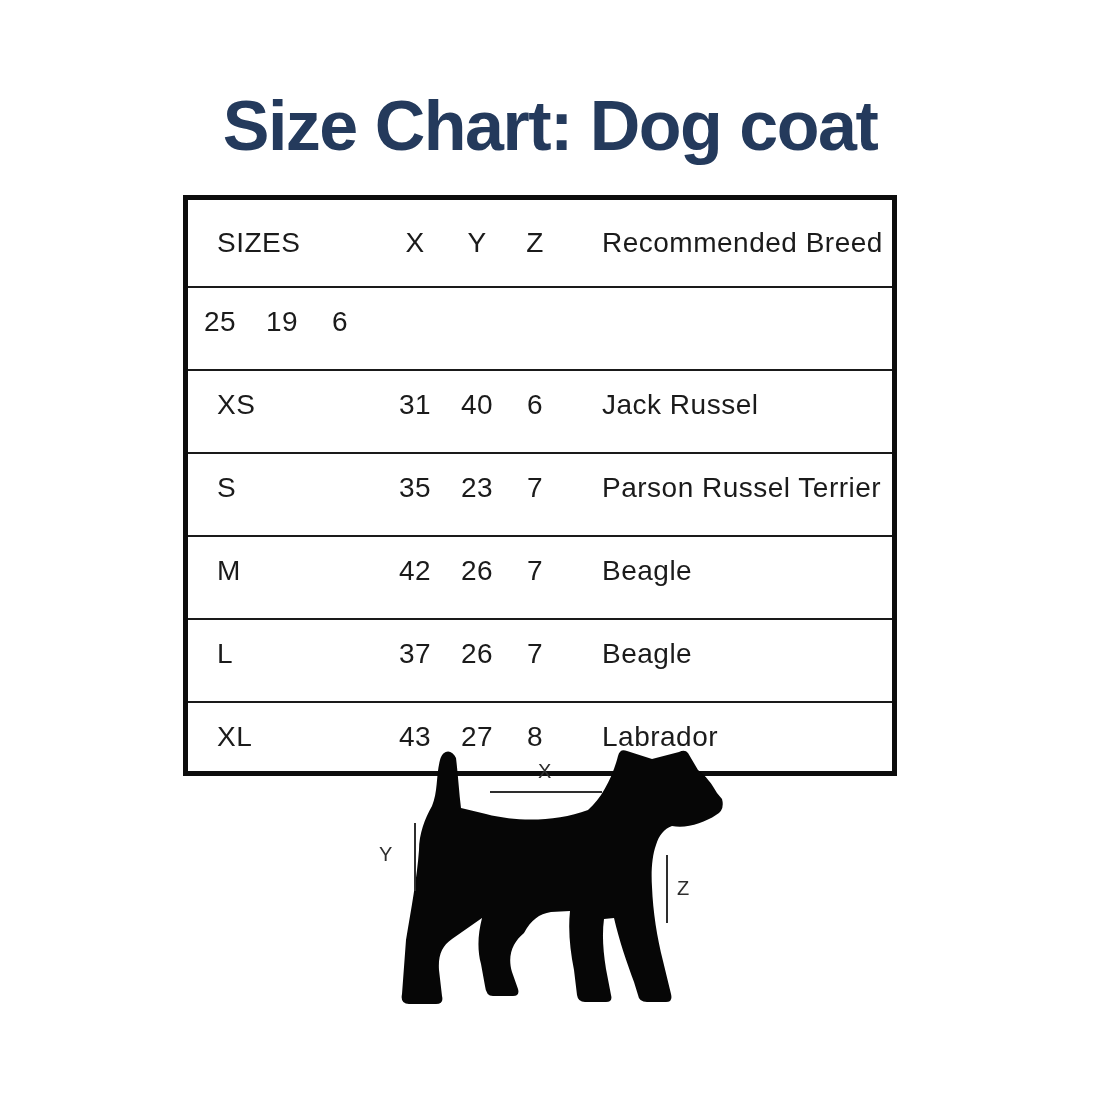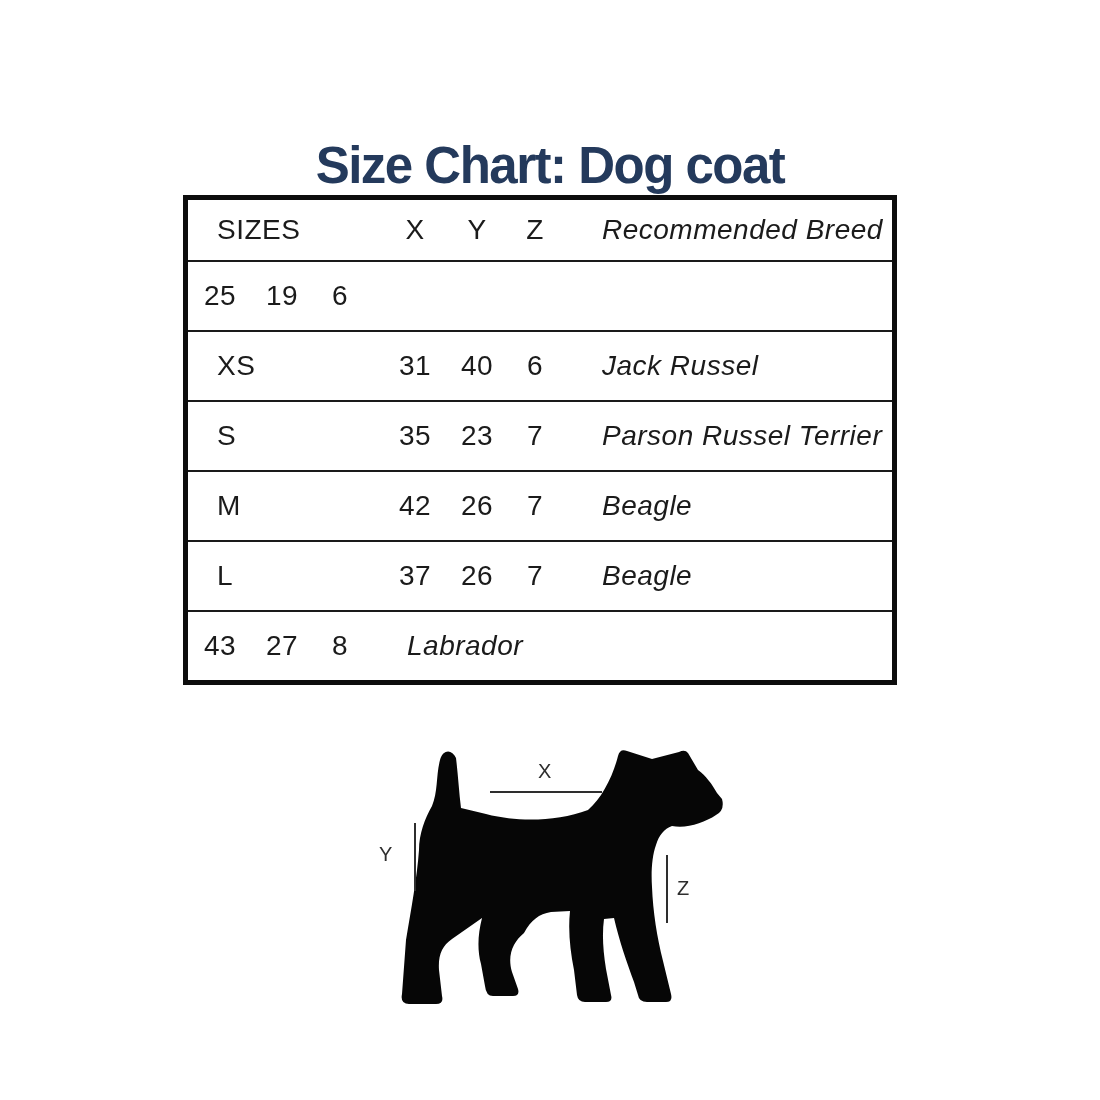--- a/index.html
+++ b/index.html
@@ -11,51 +11,51 @@
     background: #ffffff;
     font-family: "Liberation Sans", sans-serif;
     overflow: hidden;
   }
   .title {
     position: absolute;
     top: 93px;
     left: 0;
     width: 1100px;
     text-align: center;
-    font-size: 51px;
+    font-size: 70px;
     line-height: 66px;
     font-weight: 700;
     letter-spacing: -1.5px;
     color: #243a5c;
-    margin-top: 40px;
   }
   .size-table {
     position: absolute;
     left: 183px;
     top: 195px;
     width: 714px;
     border: 5px solid #0d0d0d;
     background: #ffffff;
   }
   .row {
     display: flex;
     align-items: center;
     height: 70px;
     border-top: 2px solid #1a1a1a;
     font-size: 28px;
     letter-spacing: 0.5px;
     color: #1b1b1b;
+    margin-top: 13px;
   }
   .row.header { height: 60px; border-top: none; }
   .cell { white-space: nowrap; }
   .c-size  { width: 195px; padding-left: 29px; }
   .c-x     { width: 64px; text-align: center; }
   .c-y     { width: 60px; text-align: center; }
   .c-z     { width: 56px; text-align: center; }
-  .c-breed { flex: 1; padding-left: 39px; font-style: italic; }
+  .c-breed { flex: 1; padding-left: 39px; }
   .diagram { position: absolute; left: 0; top: 0; }
   .dog-svg {
     position: absolute;
     left: 398px;
     top: 748px;
     width: 332px;
     height: 266px;
   }
   .mline { position: absolute; }
   .mline.x { left: 490px; top: 791px; width: 112px; height: 0; border-top: 2px solid #2e2e2e; }
@@ -119,20 +119,21 @@
 
     <div class="row">
       <div class="cell c-size">L</div>
       <div class="cell c-x">37</div>
       <div class="cell c-y">26</div>
       <div class="cell c-z">7</div>
       <div class="cell c-breed">Beagle</div>
     </div>
 
     <div class="row">
+      <div class="cell c-size">XL</div>
       <div class="cell c-x">43</div>
       <div class="cell c-y">27</div>
       <div class="cell c-z">8</div>
       <div class="cell c-breed">Labrador</div>
     </div>
   </div>
 
   <div class="diagram">
     <svg class="dog-svg" viewBox="0 0 332 266" aria-hidden="true">
       <path fill="#060606" d="

